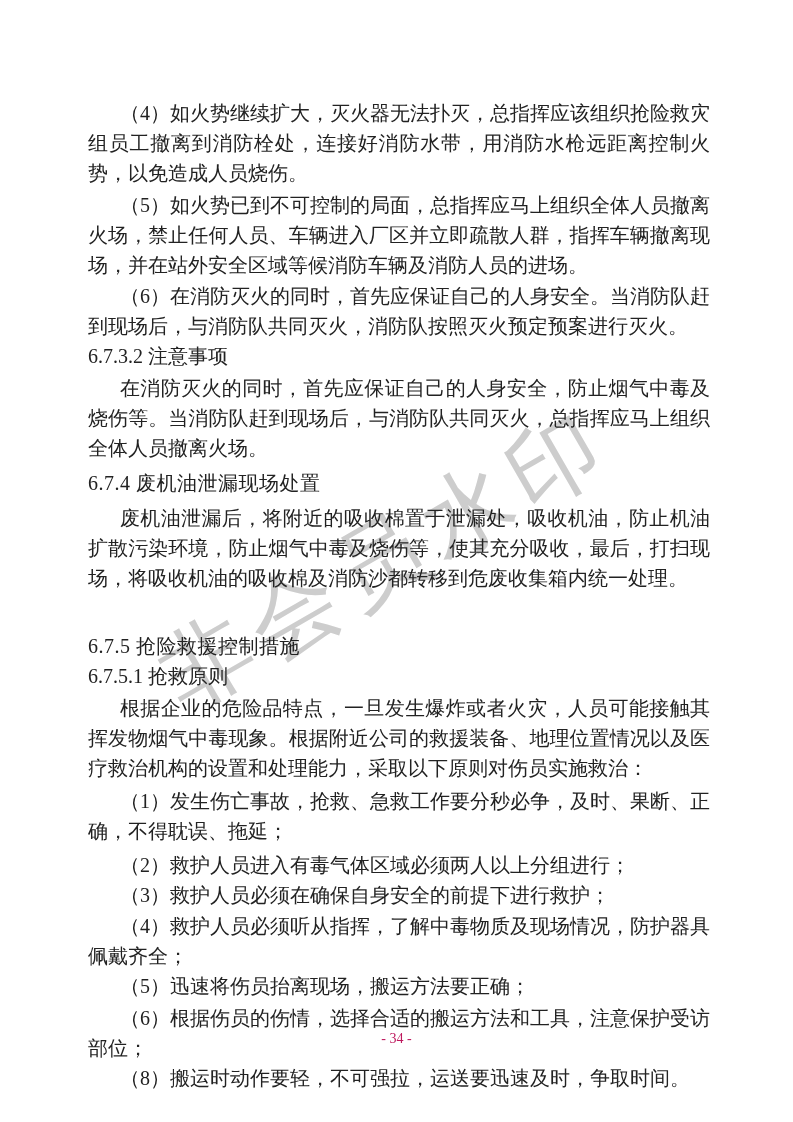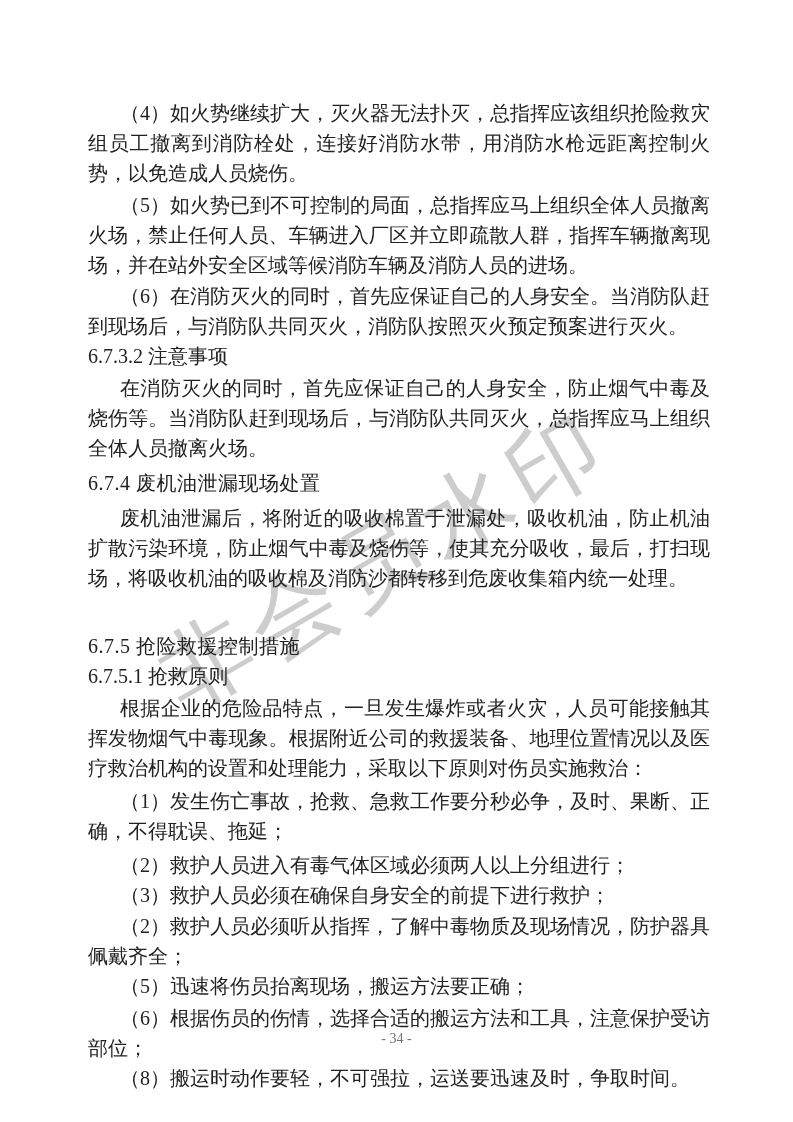--- a/index.html
+++ b/index.html
@@ -55,21 +55,21 @@
     letter-spacing: 0.5px;
   }
   .page-number {
     position: absolute;
     left: 0;
     right: 0;
     top: 1029px;
     text-align: center;
     font-size: 14px;
     line-height: 20px;
-    color: #737373;
+    color: #be185d;
     z-index: 1;
   }
 </style>
 </head>
 <body>
 
 <div class="page">
 
   <div class="watermark">非会员水印</div>
 
@@ -80,21 +80,21 @@
     <h4 class="h-num" style="margin-top:0">6.7.3.2 注意事项</h4>
     <p class="para" style="margin-top:2px">在消防灭火的同时，首先应保证自己的人身安全，防止烟气中毒及烧伤等。当消防队赶到现场后，与消防队共同灭火，总指挥应马上组织全体人员撤离火场。</p>
     <h3 class="h-bold" style="margin-top:5px">6.7.4 废机油泄漏现场处置</h3>
     <p class="para" style="margin-top:5px">废机油泄漏后，将附近的吸收棉置于泄漏处，吸收机油，防止机油扩散污染环境，防止烟气中毒及烧伤等，使其充分吸收，最后，打扫现场，将吸收机油的吸收棉及消防沙都转移到危废收集箱内统一处理。</p>
     <h3 class="h-bold" style="margin-top:38px">6.7.5 抢险救援控制措施</h3>
     <h4 class="h-num" style="margin-top:0">6.7.5.1 抢救原则</h4>
     <p class="para" style="margin-top:2px">根据企业的危险品特点，一旦发生爆炸或者火灾，人员可能接触其挥发物烟气中毒现象。根据附近公司的救援装备、地理位置情况以及医疗救治机构的设置和处理能力，采取以下原则对伤员实施救治：</p>
     <p class="para" style="margin-top:3px">（1）发生伤亡事故，抢救、急救工作要分秒必争，及时、果断、正确，不得耽误、拖延；</p>
     <p class="para" style="margin-top:4px">（2）救护人员进入有毒气体区域必须两人以上分组进行；</p>
     <p class="para" style="margin-top:0">（3）救护人员必须在确保自身安全的前提下进行救护；</p>
-    <p class="para" style="margin-top:1px">（2）救护人员必须听从指挥，了解中毒物质及现场情况，防护器具佩戴齐全；</p>
+    <p class="para" style="margin-top:1px">（4）救护人员必须听从指挥，了解中毒物质及现场情况，防护器具佩戴齐全；</p>
     <p class="para" style="margin-top:0">（5）迅速将伤员抬离现场，搬运方法要正确；</p>
     <p class="para" style="margin-top:2px">（6）根据伤员的伤情，选择合适的搬运方法和工具，注意保护受访部位；</p>
     <p class="para" style="margin-top:0">（8）搬运时动作要轻，不可强拉，运送要迅速及时，争取时间。</p>
   </div>
 
   <div class="page-number">- 34 -</div>
 
 </div>
 
 </body></html>

